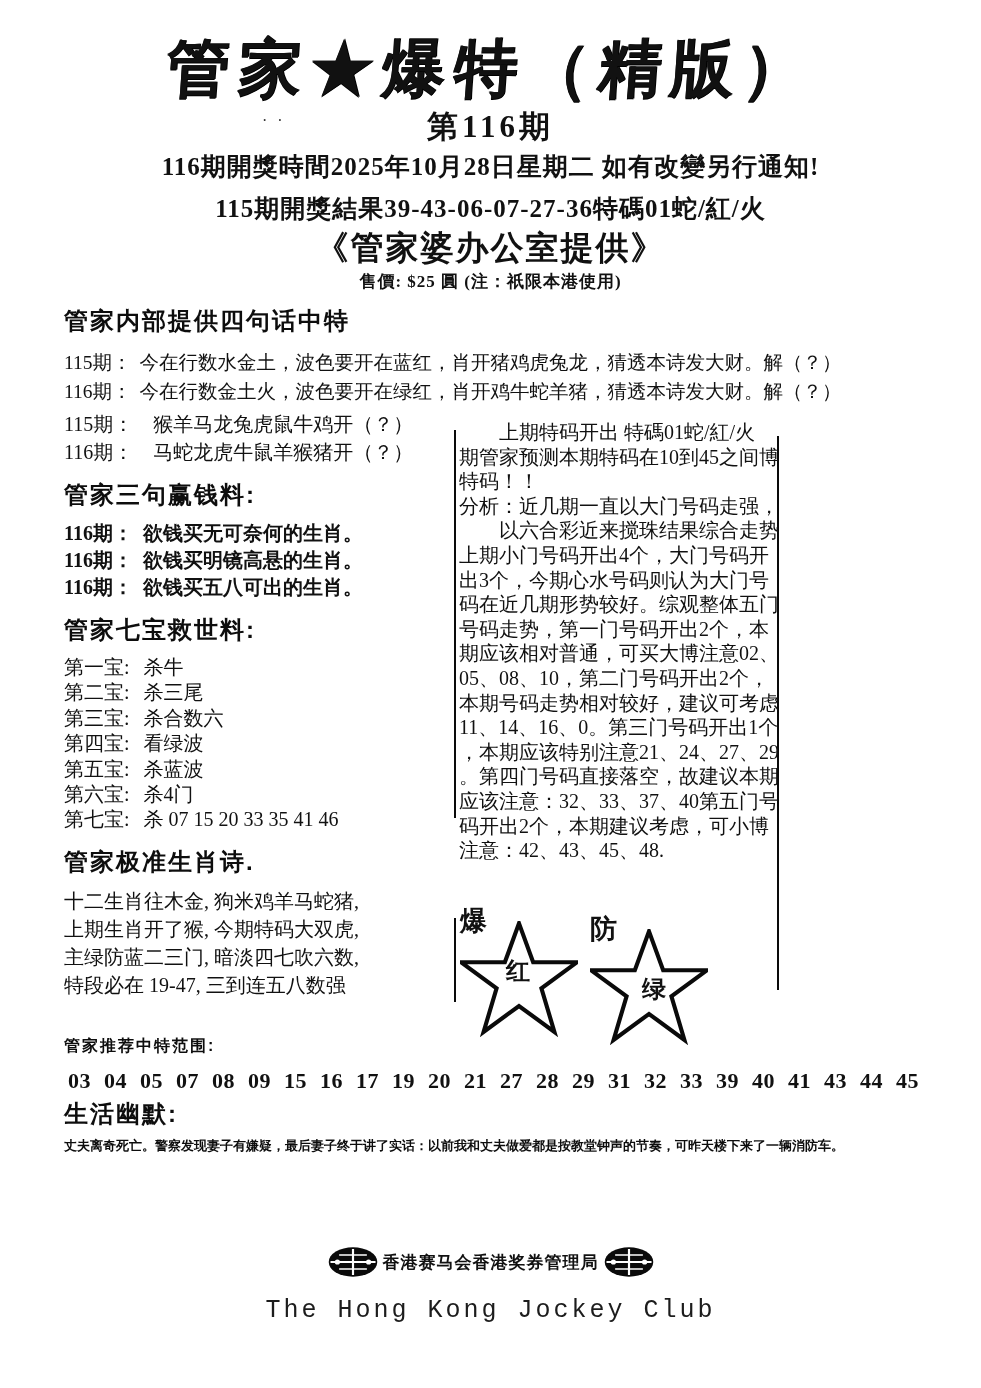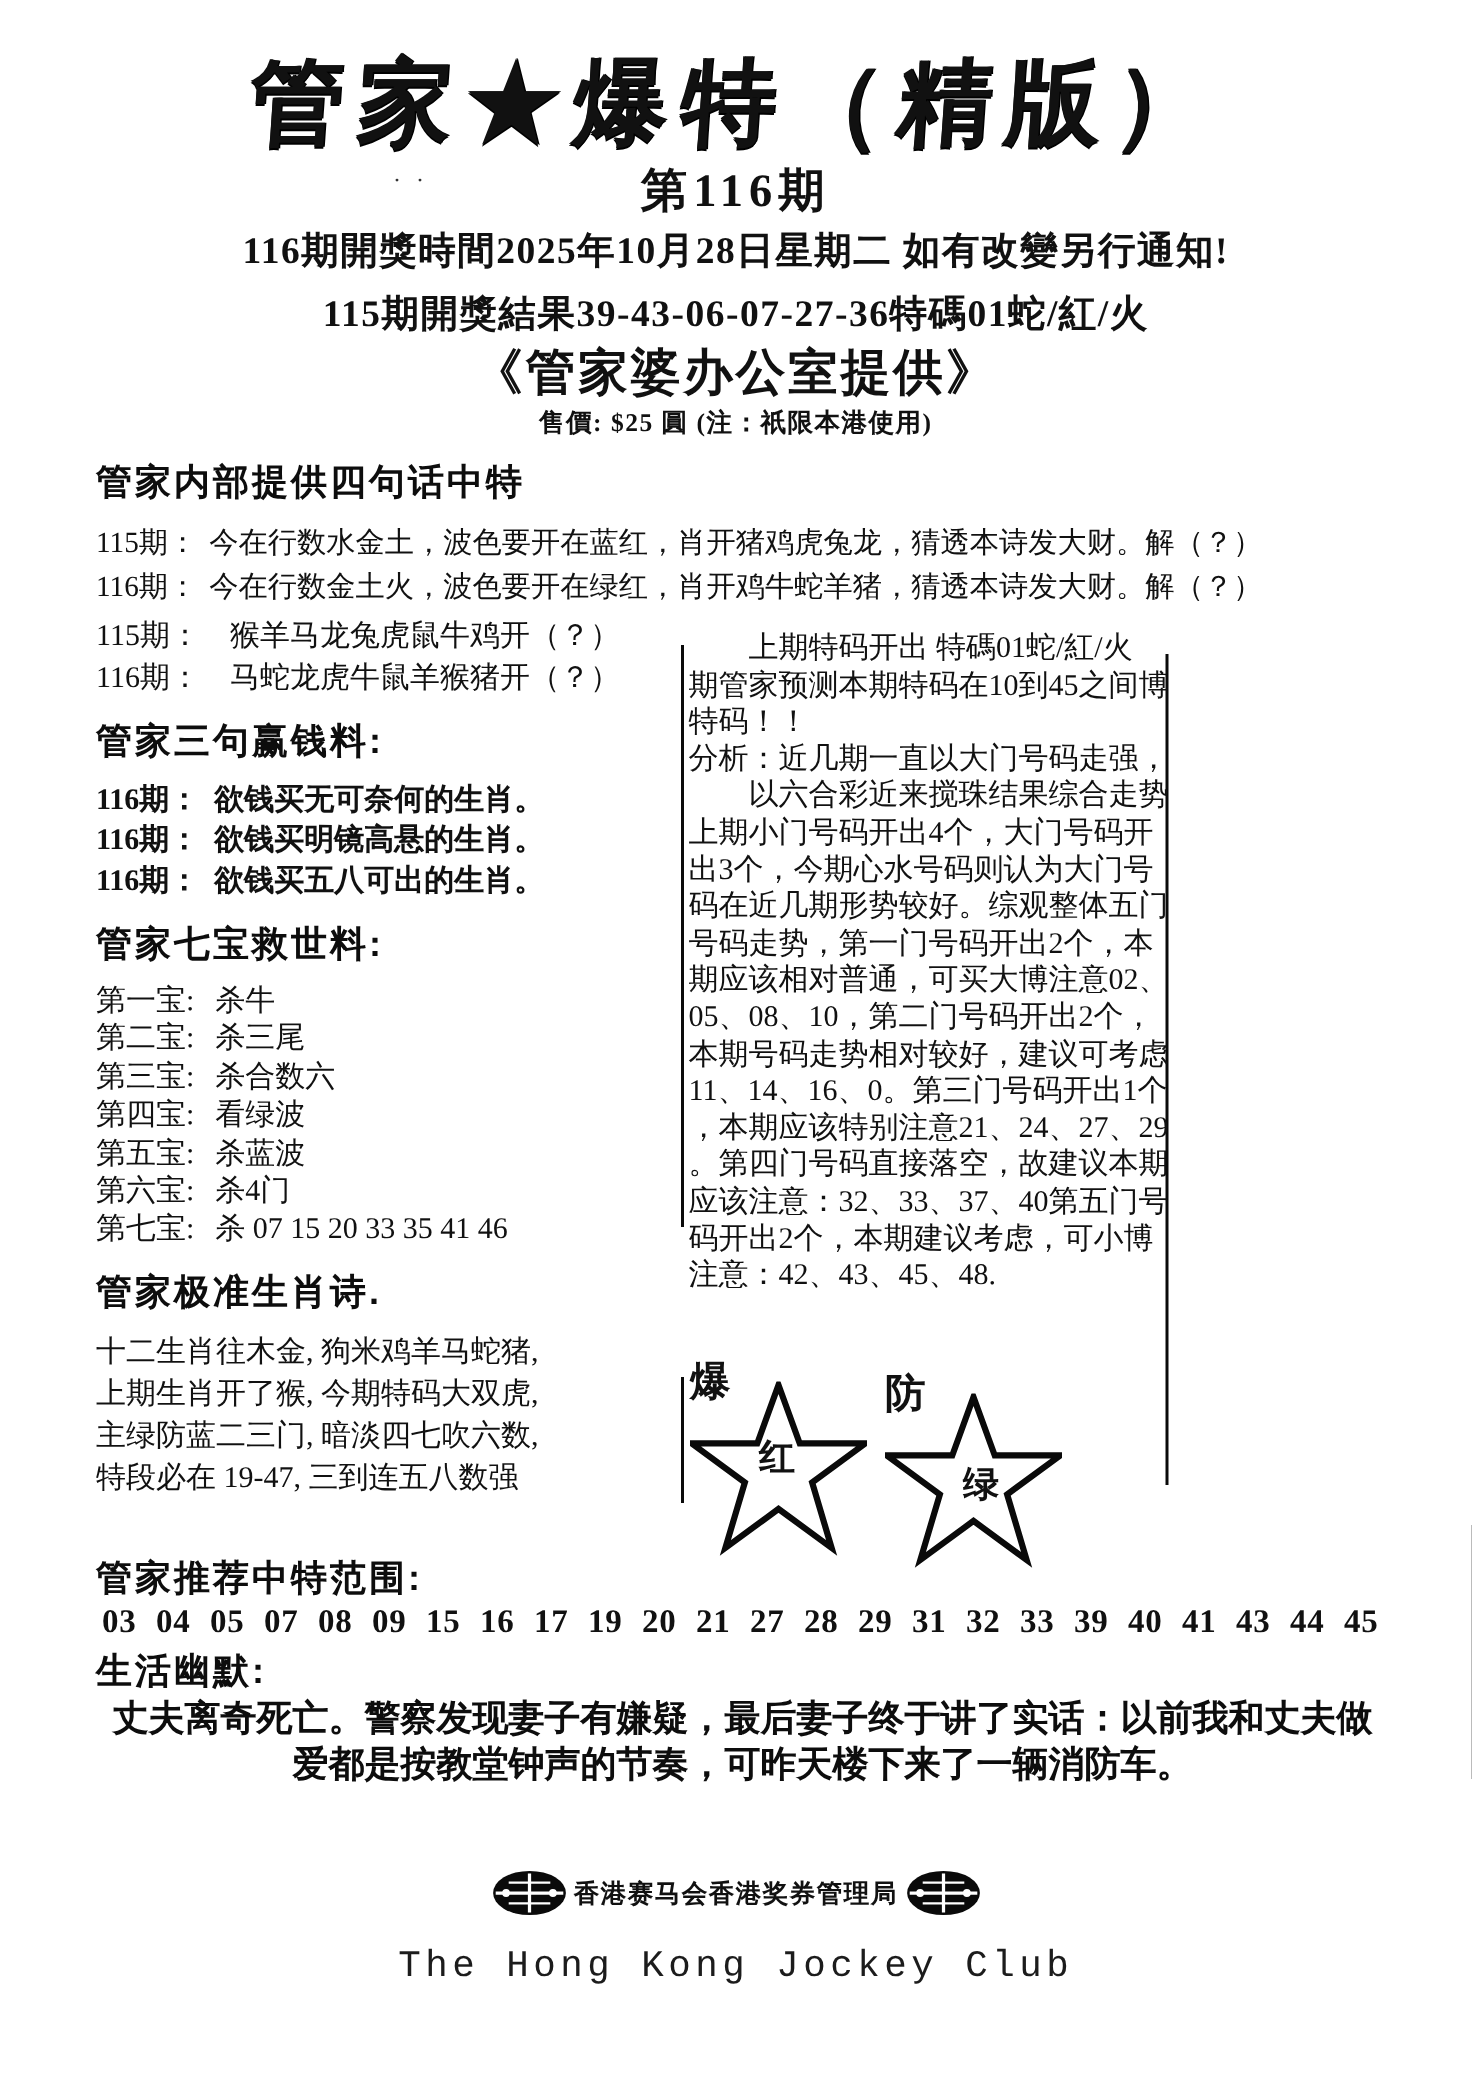--- a/index.html
+++ b/index.html
@@ -41,25 +41,25 @@
   .vl-a{left:454px;top:430px;height:388px;}
   .vl-b{left:454px;top:918px;height:84px;}
   .vl-r{left:777px;top:436px;height:554px;}
   .rightcol{top:420px;left:459px;width:316px;font-size:20px;line-height:24.6px;}
   .rightcol div{white-space:nowrap;}
   .stars{top:903px;left:458px;width:330px;height:150px;}
   .star-wrap{position:absolute;width:150px;height:150px;}
   .star-wrap svg{position:absolute;left:0;top:18px;}
   .star-tag{position:absolute;left:0;top:0;font-size:27px;font-weight:800;}
   .star-inner{position:absolute;font-size:24px;font-weight:800;}
-  .rec-h{top:1036px;left:64px;font-size:24px;letter-spacing:2px;}
+  .rec-h{top:1036px;left:64px;font-size:16px;letter-spacing:2px;}
   .rec-n{top:1068px;left:68px;width:880px;font-size:22px;font-weight:600;letter-spacing:0.5px;word-spacing:7px;}
   .humor-h{top:1098px;left:64px;font-size:24px;letter-spacing:2px;}
-  .joke{top:1130px;left:64px;width:862px;font-size:24px;font-weight:700;line-height:31px;
-        font-family:"Liberation Sans","DejaVu Sans",sans-serif;color:#0d0d0d;text-align:center;}
+  .joke{top:1130px;left:64px;width:862px;font-size:13px;font-weight:700;line-height:31px;
+        font-family:"Liberation Sans","DejaVu Sans",sans-serif;color:#0d0d0d;}
   .footer{top:1244px;left:0;width:981px;display:flex;justify-content:center;align-items:center;gap:4px;}
   .org{font-size:17px;font-weight:800;letter-spacing:1px;
        font-family:"Liberation Sans","DejaVu Sans",sans-serif;}
   .org-en{top:1296px;font-size:25px;letter-spacing:3px;color:#1c1c1c;
           font-family:"Liberation Mono","DejaVu Sans Mono",monospace;}
   .emblem{width:52px;height:36px;}
 </style>
 </head>
 <body>
 

